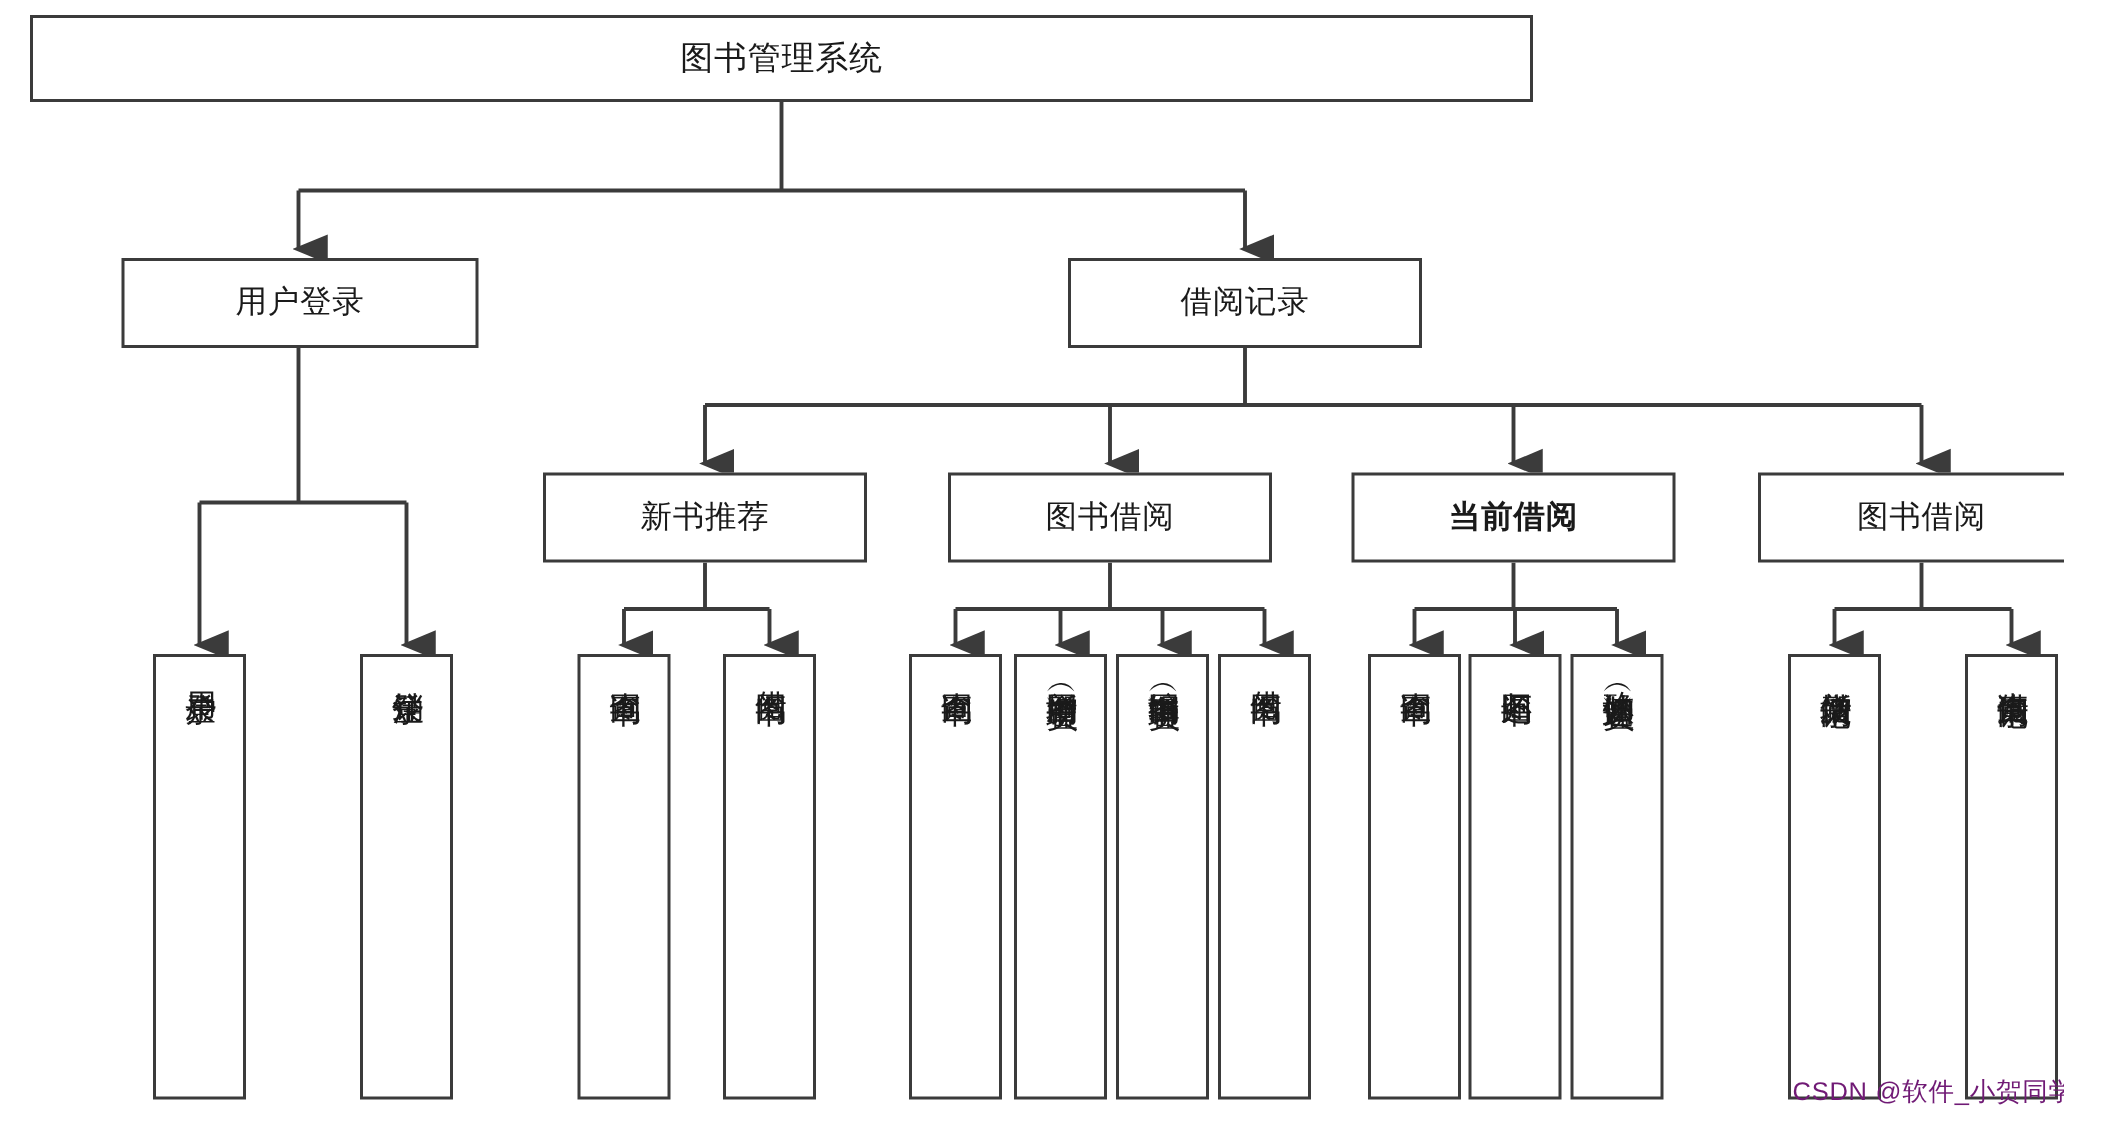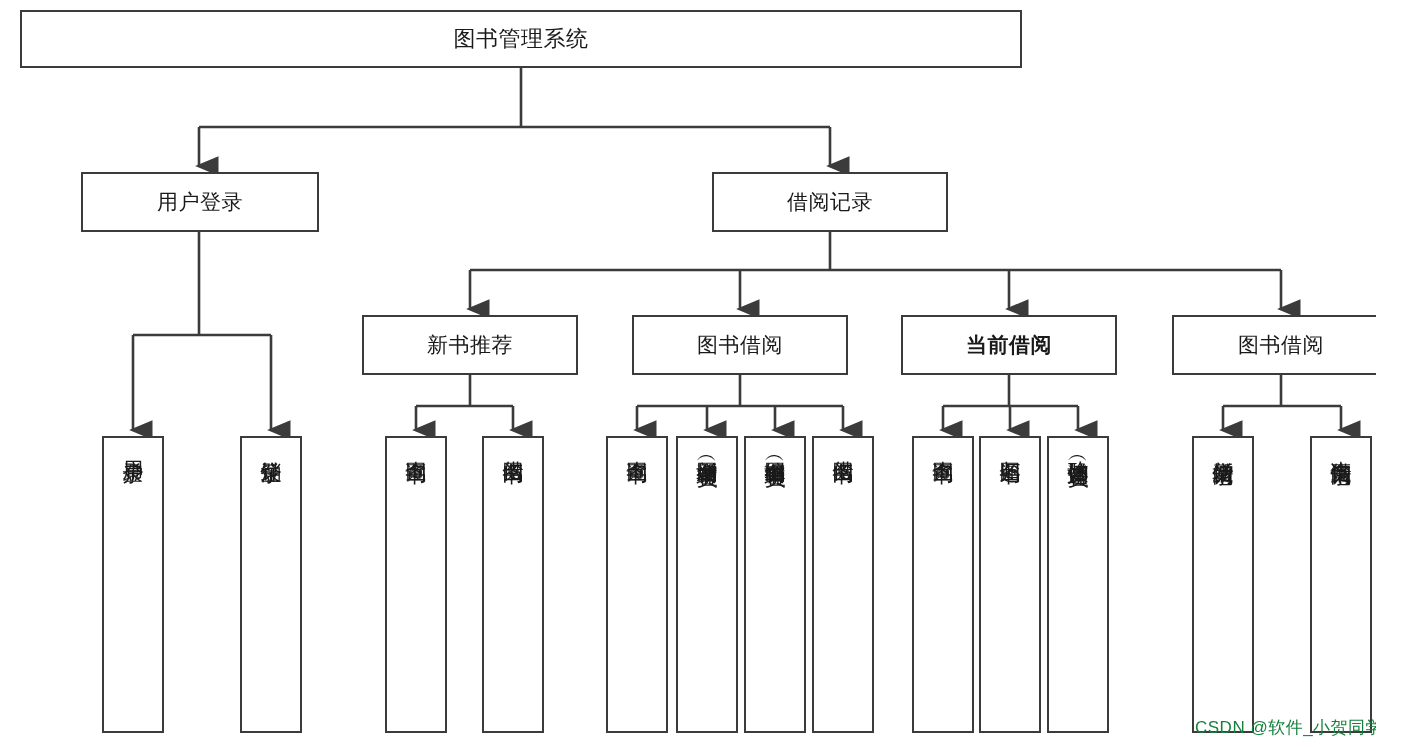--- a/index.html
+++ b/index.html
@@ -59,21 +59,21 @@
   .node.vert .lbl {
     writing-mode: vertical-rl;
     text-orientation: upright;
     font-size: 21px;
     line-height: 1.05;
     letter-spacing: 1px;
     white-space: nowrap;
   }
   .watermark {
     position: absolute;
-    color: #15803d;
+    color: #701a75;
     font-size: 17px;
     letter-spacing: 0.5px;
     white-space: nowrap;
     z-index: 5;
     user-select: none;
   }
 </style>
 </head>
 <body>
 

